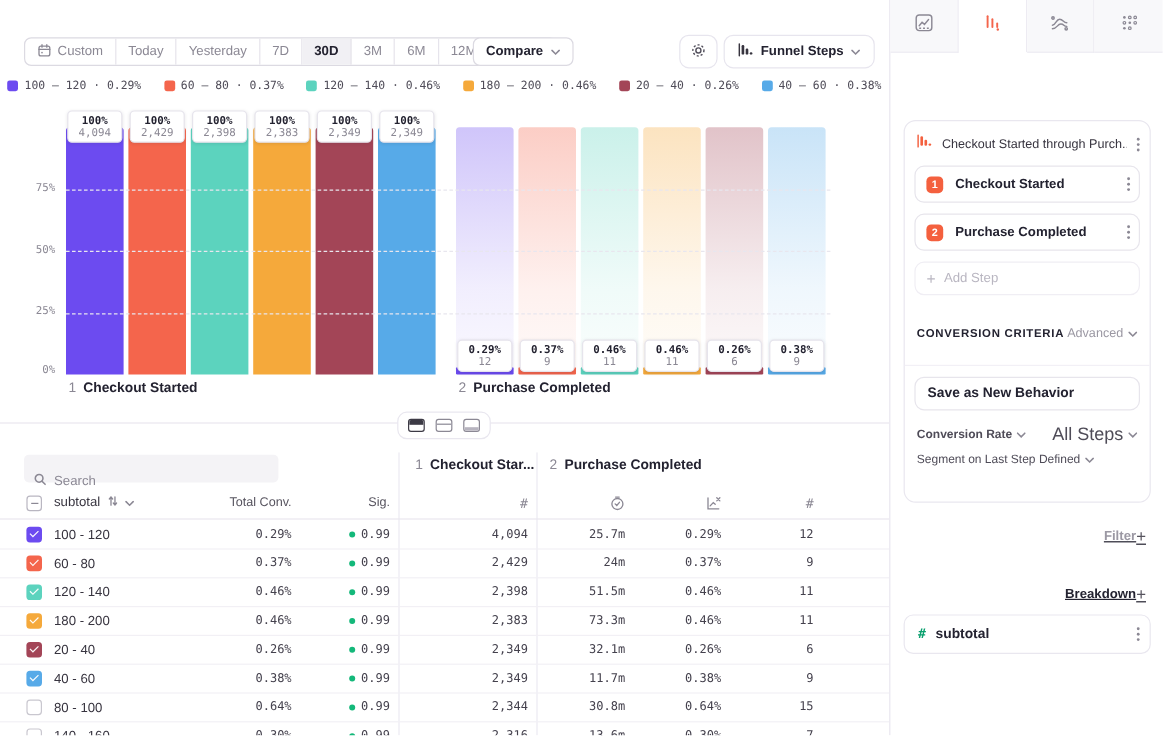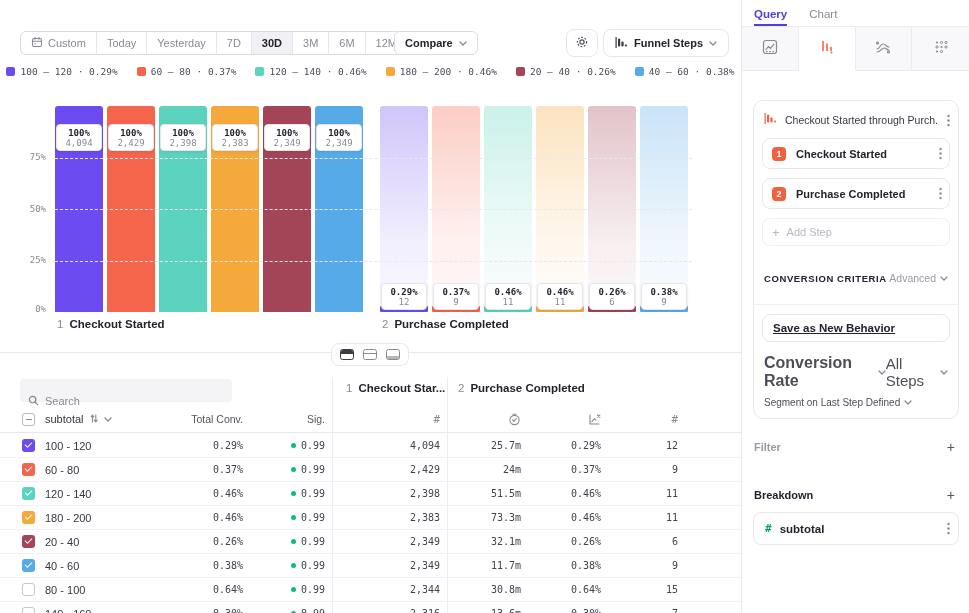--- a/index.html
+++ b/index.html
@@ -29,21 +29,21 @@
 
   
   .plot { position:absolute; left:0; top:106px; width:741px; height:206px; }
   .grid { position:absolute; left:55px; width:637px; border-top:1px dashed #e8e6ee; }
   .ylab { position:absolute; left:6px; width:40px; text-align:right; font-family:"DejaVu Sans Mono", monospace;
           font-size:9px; color:#8b8894; }
   .bars { position:absolute; left:55px; top:0; width:637px; height:206px; }
   .bar { position:absolute; bottom:0; width:48px; border-radius:3px 3px 0 0; }
   .minibar { position:absolute; bottom:0; width:48px; height:6px; border-radius:1px; }
   .tag { position:absolute; width:46px; background:#fff; border:1px solid #e6e4ec; border-radius:4px;
-         box-shadow:0 1px 3px rgba(30,28,45,.10); text-align:center; padding:3px 0 2px; z-index:3;margin-top:32px; }
+         box-shadow:0 1px 3px rgba(30,28,45,.10); text-align:center; padding:3px 0 2px; z-index:3; }
   .tag .t1 { font-family:"DejaVu Sans Mono", monospace; font-size:9px; font-weight:bold; color:#232230; line-height:10px; }
   .tag .t2 { font-family:"DejaVu Sans Mono", monospace; font-size:9px; color:#8b8894; line-height:10px; }
   .xlab { position:absolute; top:318px; font-size:11.5px; display:flex; gap:6px; align-items:baseline; }
   .xlab .n { color:#8b8894; }
   .xlab .t { font-weight:bold; color:#232230; }
 
   
   .hdiv { position:absolute; top:352px; left:0; width:741px; border-top:1px solid #e9e7ef; }
   .toggles { position:absolute; top:343px; left:370px; transform:translateX(-50%); display:flex; gap:3px;
              background:#fff; border:1px solid #e9e7ef; border-radius:8px; padding:3px 5px; z-index:2; }
@@ -111,24 +111,24 @@
   .add-step { display:flex; align-items:center; gap:7px; margin:0 8px; height:28px; border:1px solid #f0eef4;
               border-radius:8px; padding:0 9px; color:#b9b6c1; font-size:11px; cursor:pointer; }
   .cc-row { display:flex; align-items:center; justify-content:space-between; margin:26px 10px 8px 10px; }
   .cc-label { font-size:9.5px; font-weight:bold; letter-spacing:.6px; color:#232230; }
   .adv { display:flex; align-items:center; gap:4px; font-size:10.5px; color:#9b98a3; cursor:pointer; }
   .within-card { display:flex; align-items:center; gap:8px; margin:0 8px; height:30px; border:1px solid #e7e5ec;
                  border-radius:8px; padding:0 9px; cursor:pointer; }
   .within-card span { font-size:11.5px; font-weight:bold; color:#232230; }
   .card-div { border-top:1px solid #f2f0f6; margin:12px 0 0 0; }
   .save-card { display:flex; align-items:center; margin:9px 8px 0 8px; height:28px; border:1px solid #e7e5ec;
-               border-radius:8px; padding:0 10px; font-size:11.5px; font-weight:bold; color:#232230; cursor:pointer;text-decoration:underline; }
+               border-radius:8px; padding:0 10px; font-size:11.5px; font-weight:bold; color:#232230; cursor:pointer; }
   .foot-row { display:flex; align-items:center; justify-content:space-between; margin:12px 10px 0 10px; }
   .foot-item { display:flex; align-items:center; gap:4px; font-size:10.5px; color:#4f4c58; cursor:pointer; }
-  .sb-row { position:absolute; left:12px; right:14px; display:flex; align-items:center; justify-content:space-between; }
+  .sb-row { position:absolute; left:12px; right:14px; display:flex; align-items:center; justify-content:flex-end;text-decoration:underline; }
   .sb-row .lbl { font-size:11px; font-weight:bold; }
   .plus { font-size:14px; color:#56535e; cursor:pointer; line-height:12px; }
   .bd-card { position:absolute; left:11px; top:512px; width:206px; height:33px; border:1px solid #e9e7ef;
              border-radius:8px; display:flex; align-items:center; gap:8px; padding:0 8px 0 11px; cursor:pointer; }
   .bd-hash { font-family:"DejaVu Sans Mono", monospace; font-size:11px; font-weight:bold; color:#0aa06e; }
   .bd-name { flex:1; font-size:11.5px; font-weight:bold; color:#232230; }
   .kebab { color:#8b8894; display:flex; cursor:pointer; }
 </style>
 </head>
 <body>
@@ -520,24 +520,20 @@
           <div class="c-cnt1 num">2,316</div>
           <div class="c-time num">13.6m</div>
           <div class="c-conv num">0.30%</div>
           <div class="c-cnt2 num">7</div>
         </div>
       </div>
   </div>
 
   <aside class="sidebar">
 
-    <div class="sb-tabs">
-      <div class="sb-tab active">Query</div>
-      <div class="sb-tab">Chart</div>
-    </div>
 
     <div class="ct-tabs">
       <div class="ct-tab">
         <span>
           <svg width="16" height="16" viewBox="0 0 16 16" stroke="currentColor" fill="none" stroke-width="1.2">
             <rect x="1.5" y="1.5" width="13" height="13" rx="2.5"></rect>
             <path d="M4 10.5l2.4-3 2 1.8 3.4-4" stroke-linecap="round"></path>
             <path d="M4 12.6h8" stroke-dasharray="1.6 1.6"></path>
           </svg>
         </span>
@@ -638,21 +634,21 @@
           </span>
         </span>
       </div>
 
 
       <div class="card-div" style="margin-top:20px;"></div>
 
       <div class="save-card">Save as New Behavior</div>
 
       <div class="foot-row">
-        <span class="foot-item" style="font-weight:bold;font-size:16px;">
+        <span class="foot-item" style="font-weight:bold;font-size:10px;">
           <span>Conversion Rate</span>
           <span class="chev">
             <svg width="8" height="5" viewBox="0 0 8 5">
                 <path d="M1 1l3 3 3-3" stroke="currentColor" stroke-width="1.3" fill="none" stroke-linecap="round"></path>
               </svg>
           </span>
         </span>
         <span class="foot-item" style="font-size:15px;">
           <span>All Steps</span>
           <span class="chev">

